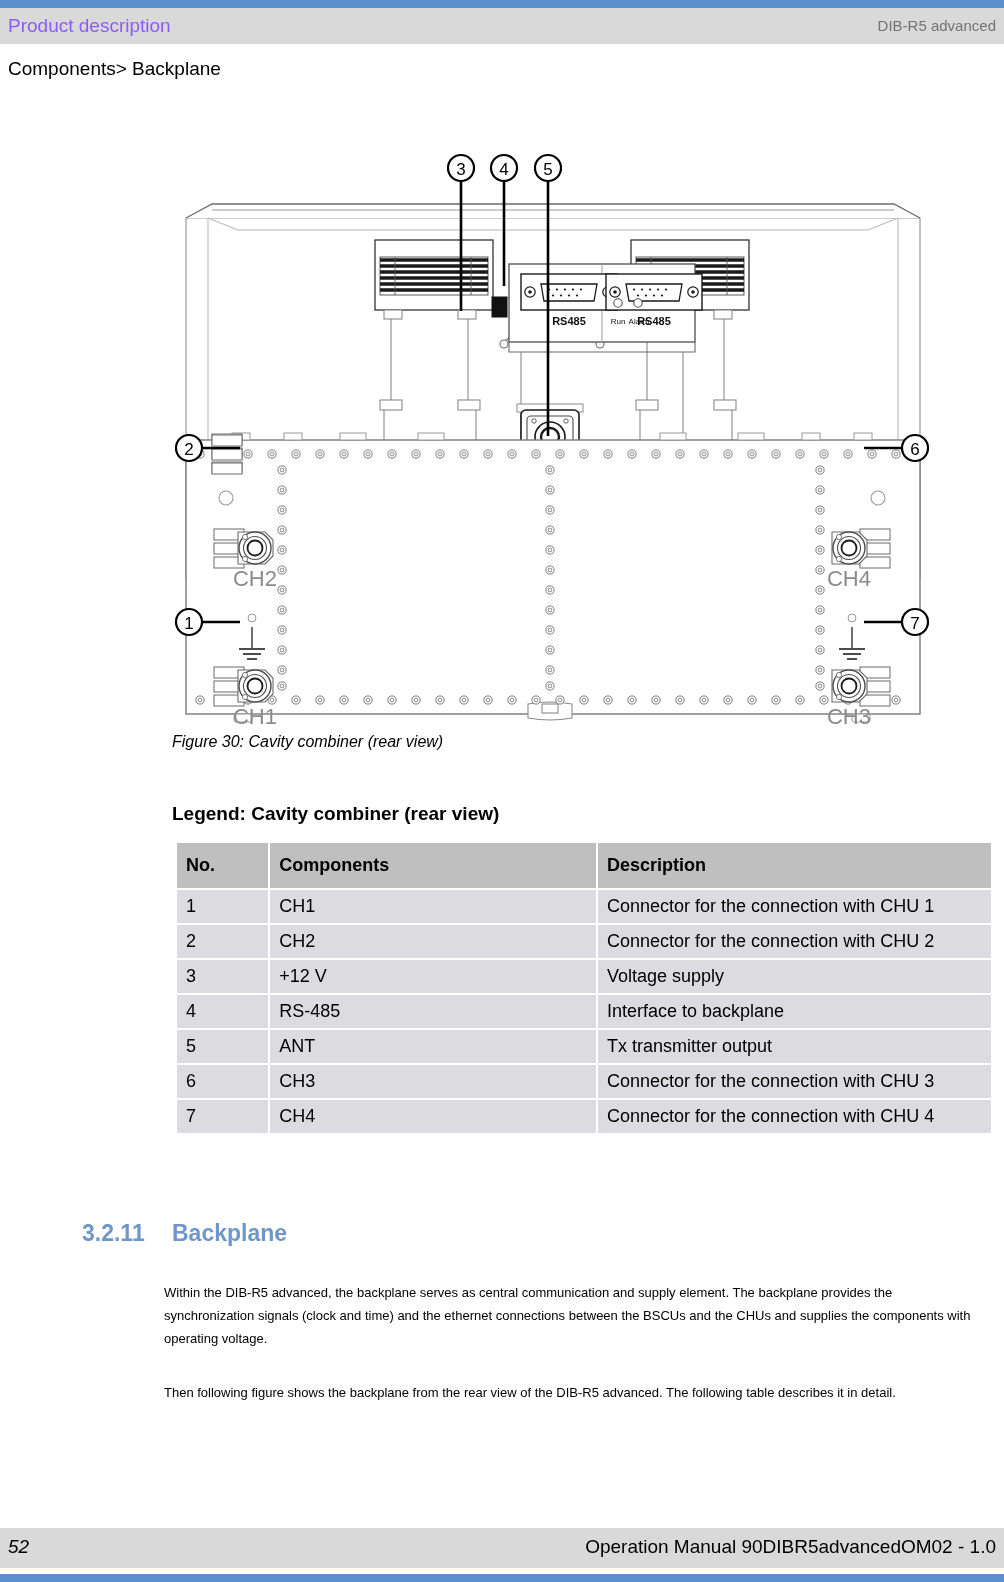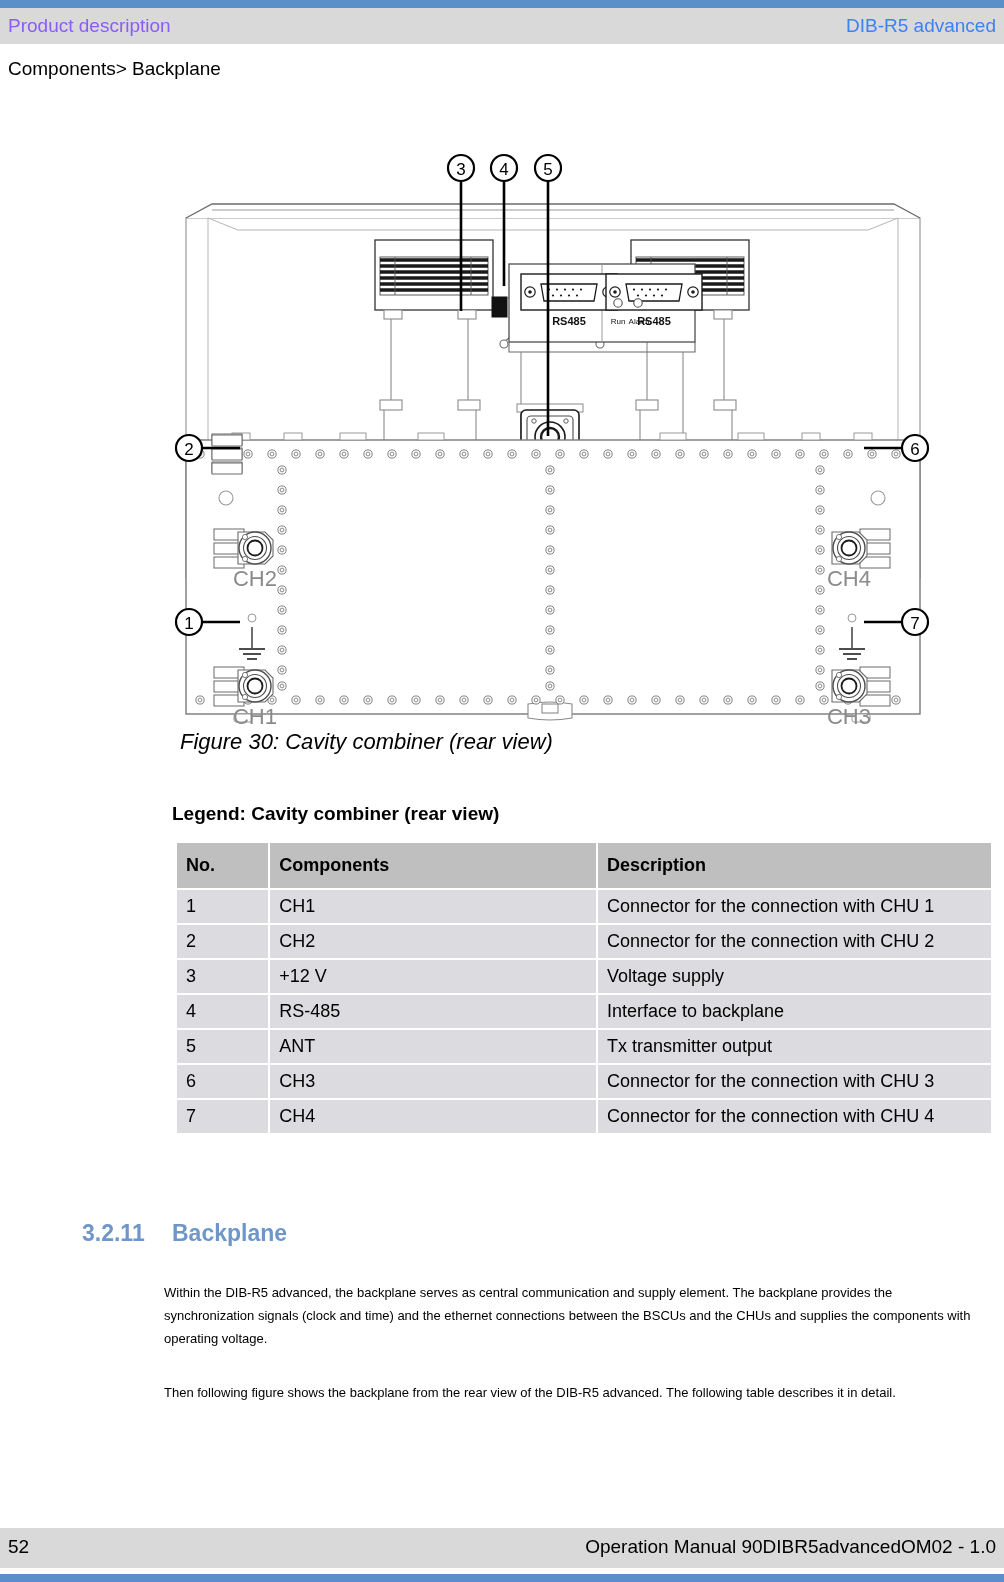--- a/index.html
+++ b/index.html
@@ -32,47 +32,46 @@
   .header-left {
     position: absolute;
     left: 8px; top: 14px;
     font-size: 19px;
     line-height: 24px;
     color: #8b5cf6;
   }
   .header-right {
     position: absolute;
     right: 8px; top: 14px;
-    font-size: 19px;
+    font-size: 15px;
     line-height: 24px;
-    color: #3b82f6;
+    color: #737373;
     text-align: right;
   }
   .breadcrumb {
     position: absolute;
     left: 8px; top: 57px;
     font-size: 19px;
     line-height: 24px;
   }
 
   
   .figure-wrap {
     position: absolute;
     left: 172px; top: 148px;
     width: 780px; height: 580px;
   }
   .figure-svg { display: block; }
 
   .figure-caption {
     position: absolute;
     left: 172px; top: 730px;
-    font-size: 22px;
+    font-size: 16px;
     font-style: italic;
     line-height: 24px;
-    margin-left: 8px;
   }
 
   
   .legend-title {
     position: absolute;
     left: 172px; top: 802px;
     font-size: 19px;
     font-weight: bold;
     line-height: 24px;
   }
@@ -130,20 +129,21 @@
     position: absolute;
     left: 0; bottom: 14px;
     width: 1004px; height: 40px;
     background: #d9d9d9;
   }
   .footer-left {
     position: absolute;
     left: 8px; bottom: 24px;
     font-size: 19px;
     line-height: 22px;
+    font-style: italic;
   }
   .footer-right {
     position: absolute;
     right: 8px; bottom: 24px;
     font-size: 19px;
     line-height: 22px;
     text-align: center;
   }
   .bottom-rule {
     position: absolute;

